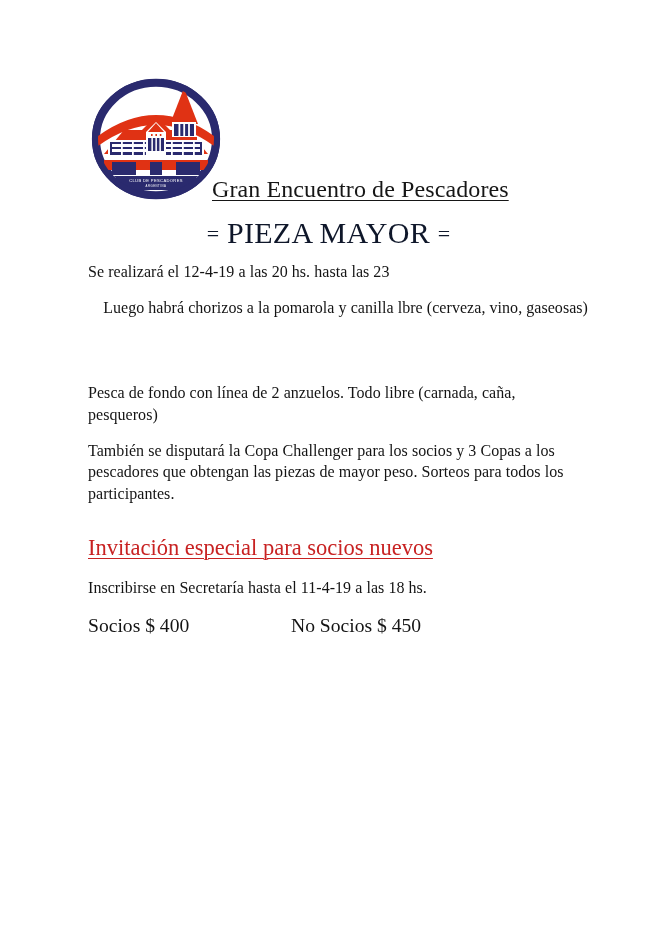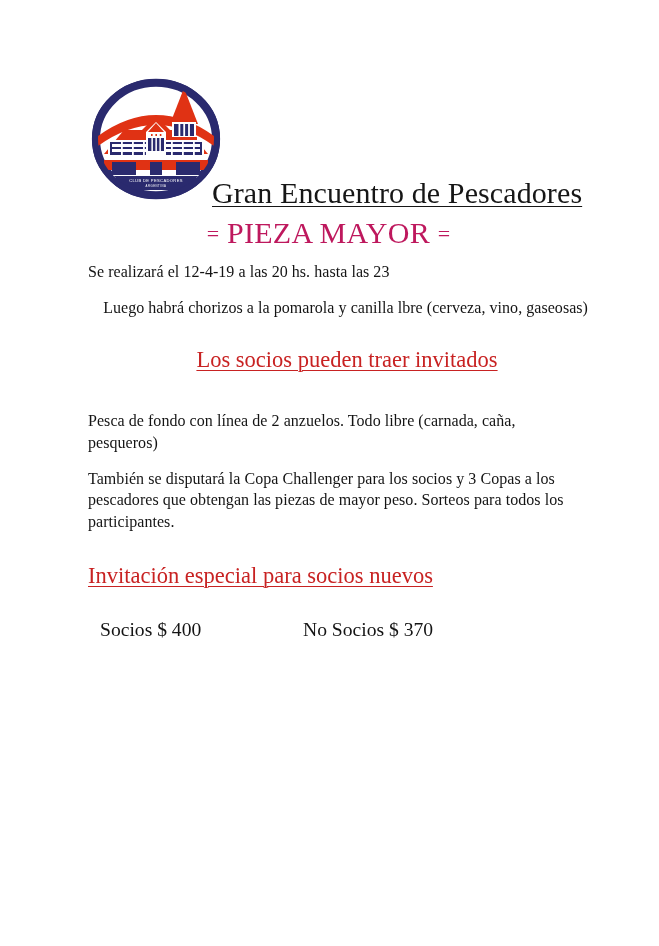--- a/index.html
+++ b/index.html
@@ -41,41 +41,41 @@
   .logo svg { display: block; width: 136px; height: 124px; }
 
   .title-block {
     position: absolute;
     left: 212px;
     top: 176px;
     width: 400px;
   }
 
   .doc-title {
-    font-size: 30px;
+    font-size: 24px;
     line-height: 1.12;
     letter-spacing: 0.1px;
     color: #161616;
     text-decoration: underline;
     text-underline-offset: 3px;
     text-decoration-thickness: 1.3px;
     white-space: nowrap;
   }
 
   .doc-subtitle {
     position: absolute;
     left: 0;
     top: 216px;
     width: 567px;
     text-align: center;
     padding-left: 90px;
     box-sizing: border-box;
     font-size: 30px;
     line-height: 1.15;
-    color: #be185d;
+    color: #0f172a;
     letter-spacing: 0.3px;
     white-space: nowrap;
   }
   .doc-subtitle .eq {
     font-size: 22px;
     vertical-align: 2px;
     letter-spacing: 0;
   }
 
   
@@ -111,21 +111,21 @@
   }
 
   .spacer-lg { height: 36px; }
   .spacer-sm { height: 15px; }
 
   .price-row {
     font-size: 19.6px;
     line-height: 1.355;
     color: #141414;
     display: flex;
-    margin: 12px;
+    margin: 0;
   }
   .price-row .col-a { width: 203px; flex: 0 0 203px; }
   .price-row .col-b { flex: 0 0 auto; }
 </style>
 </head>
 <body>
 
 <div class="page">
 
   <div class="header">
@@ -217,35 +217,35 @@
   </div>
 
   <div class="body-area">
 
     <p class="para">Se realizará el 12-4-19 a las 20 hs. hasta las 23</p>
 
     <p class="para tight">Luego habrá chorizos a la pomarola y canilla lbre (cerveza, vino, gaseosas)</p>
 
     <div class="spacer-sm"></div>
 
-    <p class="redline centered">Los socios pueden traer invitados</p>
 
     <div class="spacer-lg"></div>
 
     <p class="para">Pesca de fondo con línea de 2 anzuelos. Todo libre (carnada, caña, pesqueros)</p>
 
     <p class="para">También se disputará la Copa Challenger para los socios y 3 Copas a los pescadores que obtengan las piezas de mayor peso. Sorteos para todos los participantes.</p>
 
     <div class="spacer-sm"></div>
 
     <p class="redline">Invitación especial para socios nuevos</p>
 
     <div class="spacer-sm"></div>
 
+    <p class="para">Inscribirse en Secretaría hasta el 11-4-19 a las 18 hs.</p>
 
 
     <div class="price-row">
       <span class="col-a">Socios $ 400</span>
-      <span class="col-b">No Socios $ 370</span>
+      <span class="col-b">No Socios $ 450</span>
     </div>
   </div>
 
 </div>
 
 </body></html>

